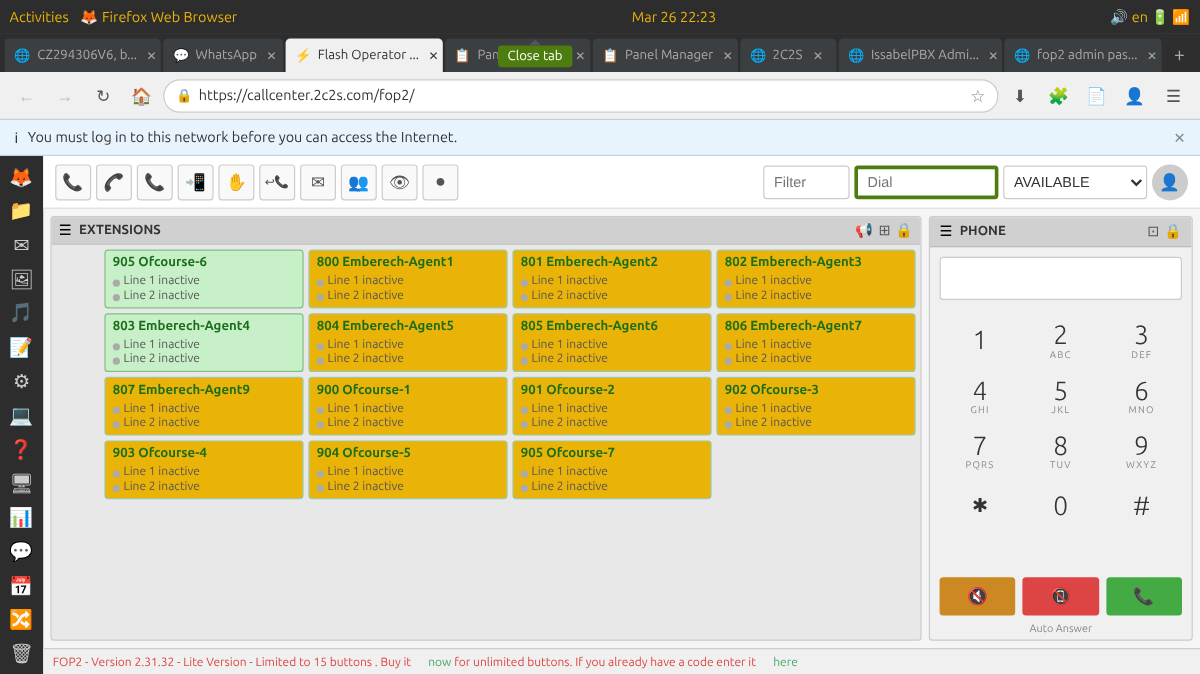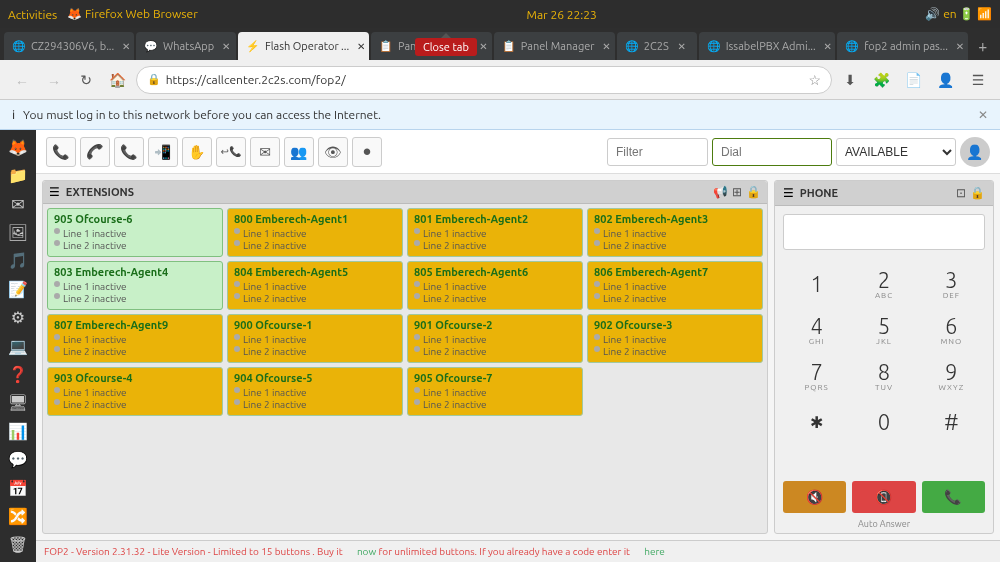--- a/index.html
+++ b/index.html
@@ -143,25 +143,25 @@
       font-size: 14px;
     }
     .toolbar-spacer { flex: 1; }
     .filter-input {
       height: 28px;
       border: 1px solid #ccc;
       border-radius: 3px;
       padding: 0 8px;
       font-size: 12px;
       color: #999;
-      width: 101px;
+      width: 72px;
     }
     .dial-input {
       height: 28px;
-      border: 1px solid #4d7c0f;
+      border: 3px solid #4d7c0f;
       border-radius: 3px;
       padding: 0 8px;
       font-size: 12px;
       width: 120px;
       color: #888;
     }
     .avail-select {
       height: 28px;
       border: 1px solid #ccc;
       border-radius: 3px;
@@ -241,38 +241,39 @@
       text-transform: uppercase;
       flex: 1;
     }
     .ext-header-icons { display: flex; gap: 4px; }
     .ext-icon { cursor: pointer; color: #555; font-size: 12px; }
 
     .ext-grid {
       display: grid;
       grid-template-columns: repeat(4, 1fr);
       gap: 4px;
+      margin-left: 40px;
     }
 
     .ext-card {
       background: #eab308;
       border: 1px solid #a0c8a0;
       border-radius: 3px;
       padding: 4px 6px;
       cursor: pointer;
     }
     .ext-card-name {
       font-size: 11px;
       font-weight: bold;
       color: #1a6e1a;
       margin-bottom: 3px;
     }
     .ext-card-line {
       display: flex;
-      align-items: flex-start;
+      align-items: flex-end;
       gap: 3px;
       font-size: 10px;
       color: #555;
       margin-bottom: 1px;
     }
     .line-dot { width: 6px; height: 6px; border-radius: 50%; background: #aaa; flex-shrink: 0; }
 
     
     .phone-panel {
       width: 220px;
@@ -376,21 +377,21 @@
       align-items: center;
       padding: 0 8px;
       font-size: 10px;
       color: #d44;
     }
     .bottom-bar a { color: #4a6; text-decoration: none; margin-left: 12px; }
 
     
     .tooltip-box {
       position: absolute;
-      background: #b91c1c;
+      background: #4d7c0f;
       color: white;
       padding: 3px 8px;
       border-radius: 3px;
       font-size: 11px;
       top: 38px;
       left: 415px;
       z-index: 100;
       white-space: nowrap;
     }
     .tooltip-box::before {

